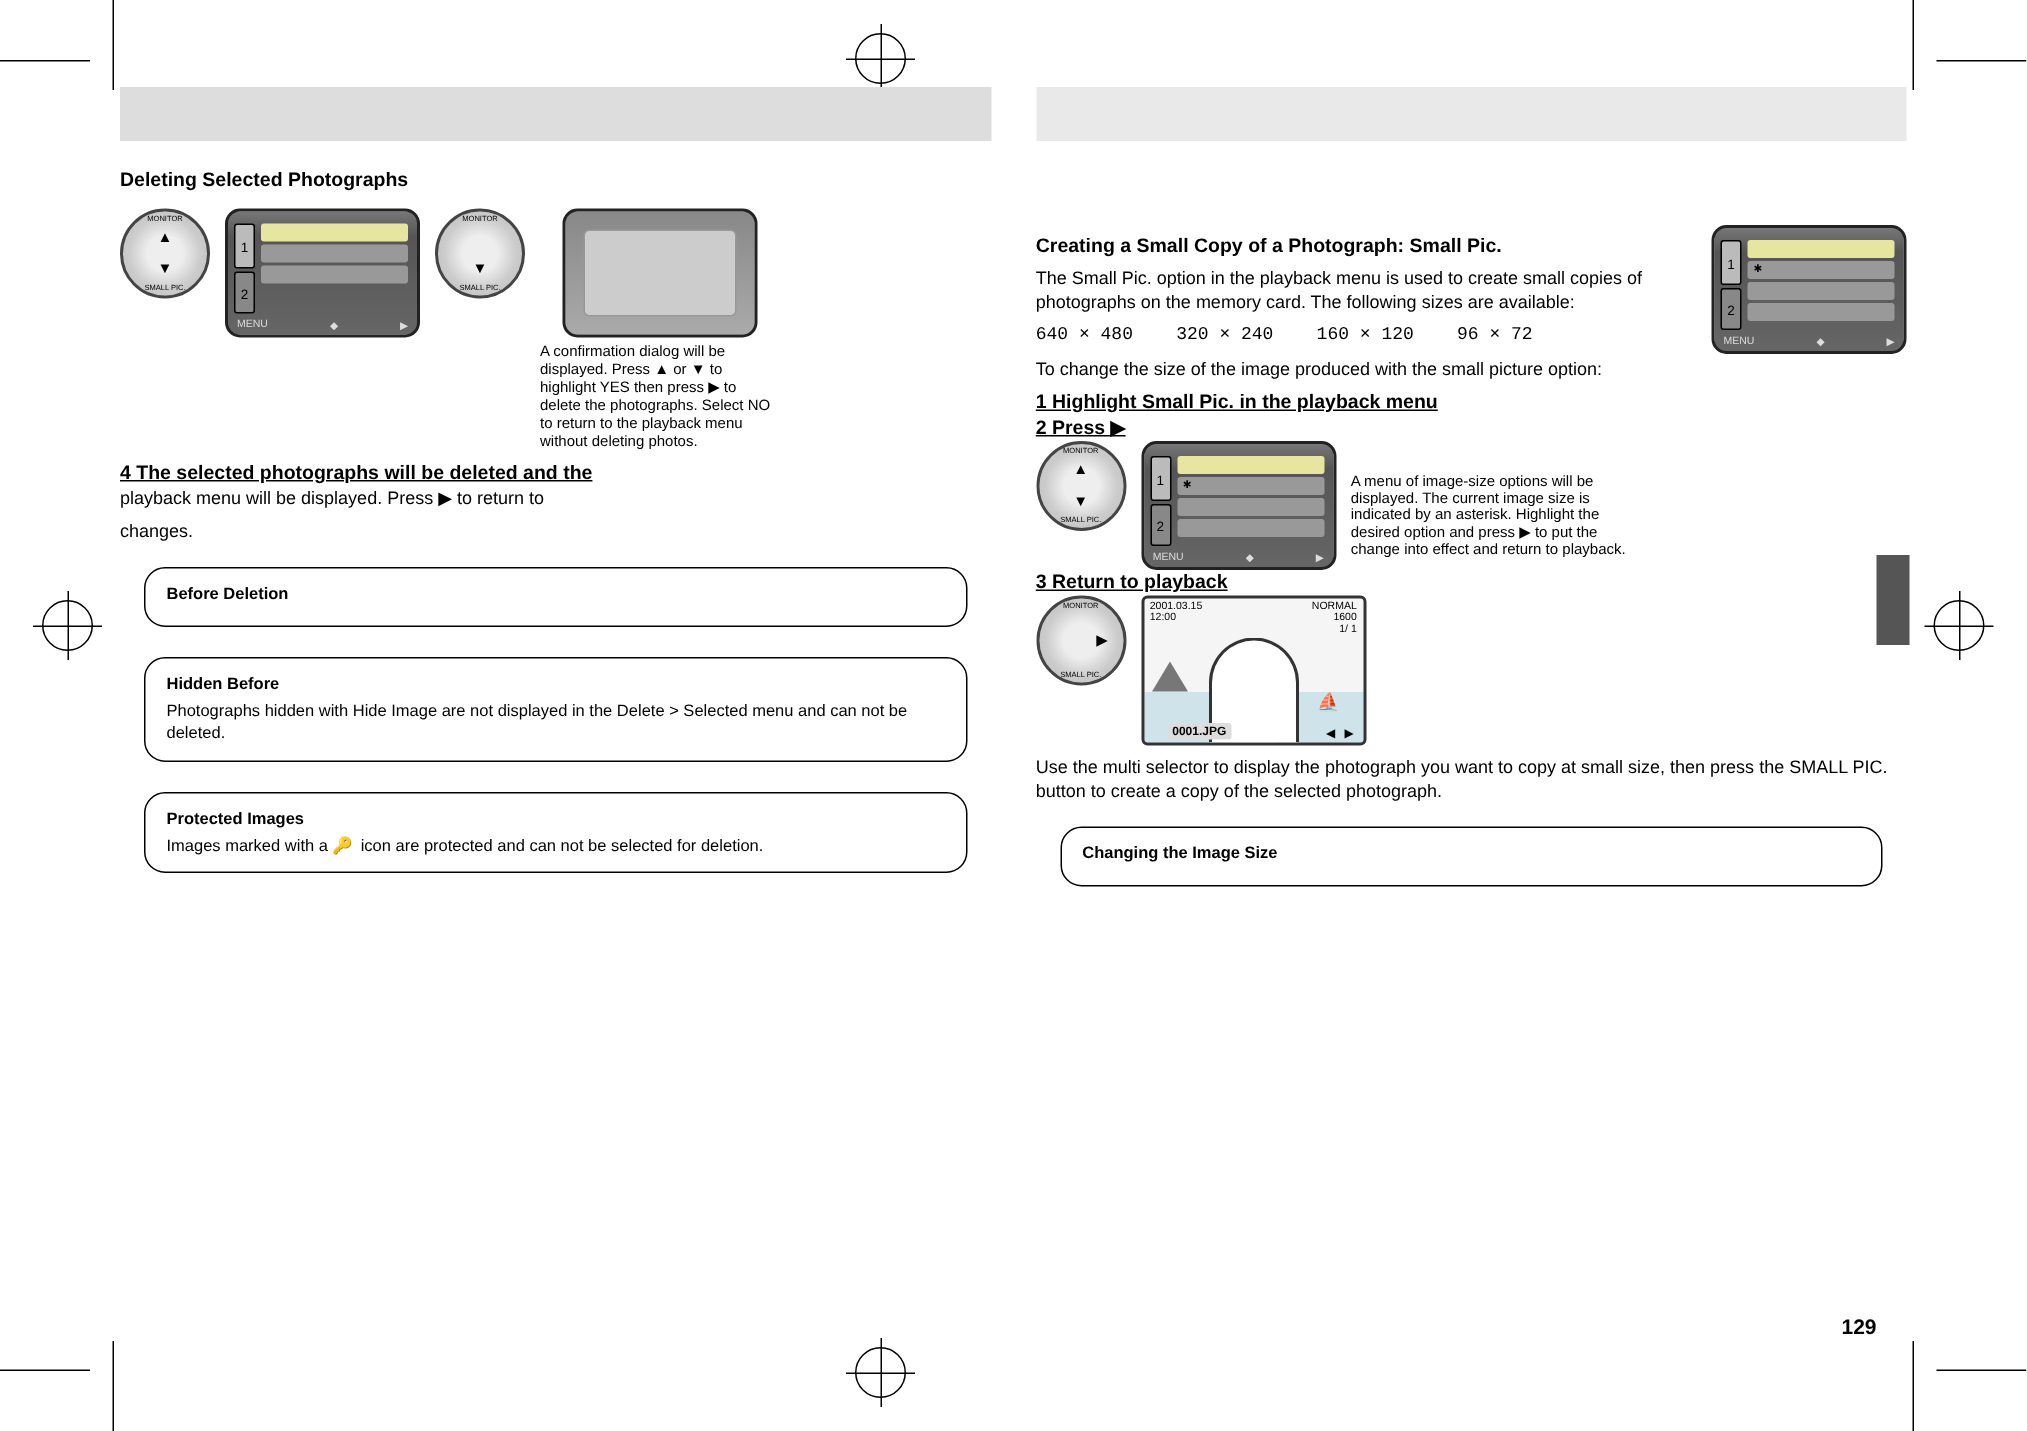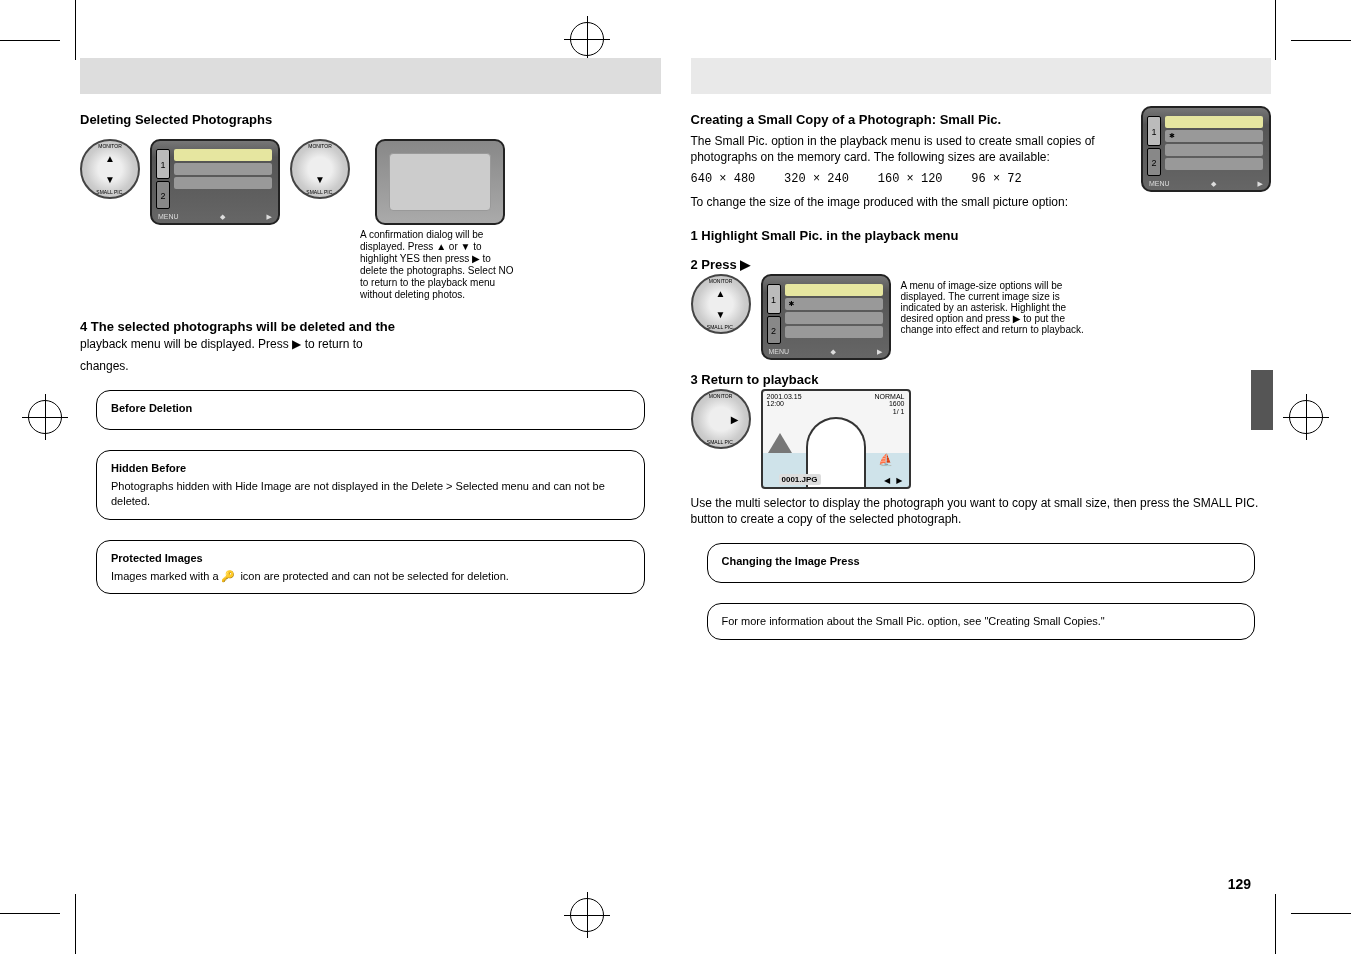--- a/index.html
+++ b/index.html
@@ -170,29 +170,29 @@
   }
 
   
   .side-tab {
     position: absolute; right: 78px; top: 370px;
     width: 22px; height: 60px; background: #555;
   }
 
   .step-num-heading {
     font-size: 13px; font-weight: bold;
-    margin-top: 12px; margin-bottom: 2px;
+    margin-bottom: 2px; text-decoration: underline;
   }
 
   .two-illus {
     display: flex; gap: 10px; align-items: flex-start;
   }
 
   .illus-caption-right {
-    font-size: 10px; max-width: 200px; margin-top: 6px;
+    font-size: 10px; max-width: 200px; margin-top: 22px;
   }
 </style>
 </head>
 <body>
 
 <div class="crop crop-h" style="top:40px; left:0;"></div>
 <div class="crop crop-v" style="top:0; left:75px;"></div>
 <div class="reg" style="top:22px; left:570px;">
     <div class="circ"></div>
     <div class="hline"></div>
@@ -288,21 +288,21 @@
         <span>Images marked with a </span>
         <span class="lock-icon"></span>
         <span> icon are protected and can not be selected for deletion.</span>
       </div>
     </div>
   </div>
 
   <div class="col col-right">
     <div class="header-bar"></div>
 
-    <div style="display:flex; gap:12px;">
+    <div style="display:flex; gap:12px;margin-top:44px;">
       <div style="flex:1;">
         <div class="section-title">Creating a Small Copy of a Photograph: Small Pic.</div>
         <div class="body-text">The Small Pic. option in the playback menu is used to create small copies of photographs on the memory card. The following sizes are available:</div>
         <div class="body-text" style="font-family:Liberation Mono, monospace; white-space:pre;">640 × 480    320 × 240    160 × 120    96 × 72</div>
         <div class="body-text">To change the size of the image produced with the small picture option:</div>
       </div>
       <div class="illus-col">
         <div class="lcd">
           <div class="tab tab1">1</div>
           <div class="tab tab2">2</div>
@@ -365,22 +365,19 @@
         <div class="mountain"></div>
         <div class="person"></div>
         <div class="boat">⛵</div>
         <div class="stamp">0001.JPG</div>
         <div class="navicons">◀  ▶</div>
       </div>
     </div>
     <div class="body-text" style="margin-top:6px;">Use the multi selector to display the photograph you want to copy at small size, then press the SMALL PIC. button to create a copy of the selected photograph.</div>
 
     <div class="info-box">
-      <div class="box-title">Changing the Image Press</div>
-    </div>
-
-    <div class="info-box">
-      <div>For more information about the Small Pic. option, see "Creating Small Copies."</div>
-    </div>
+      <div class="box-title">Changing the Image Size</div>
+    </div>
+
   </div>
 </div>
 
 <div class="pagenum-right">129</div>
 
 </body></html>

